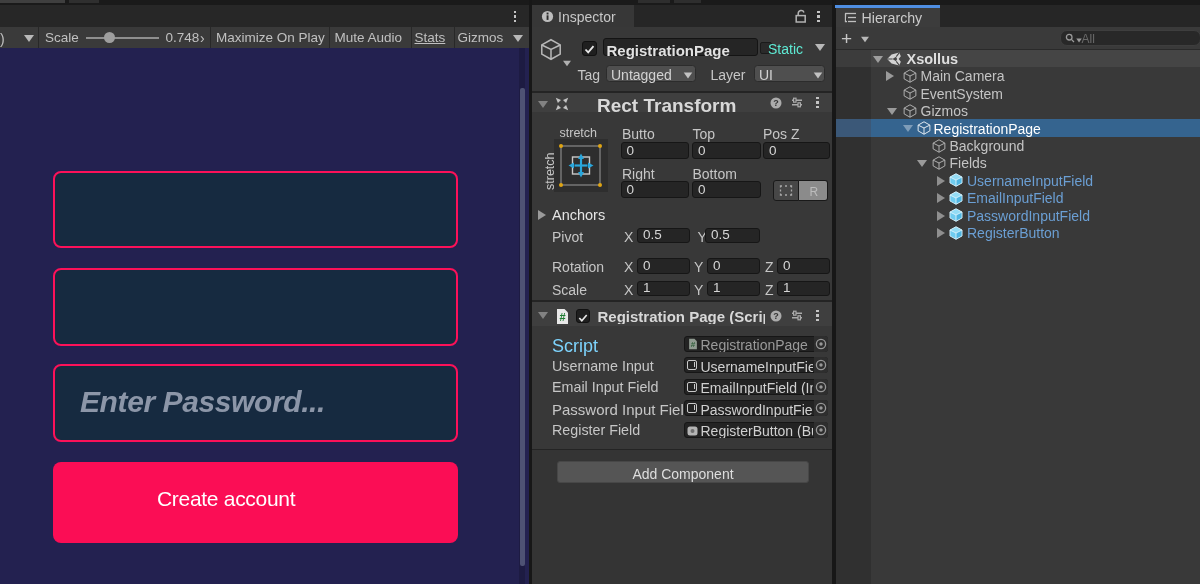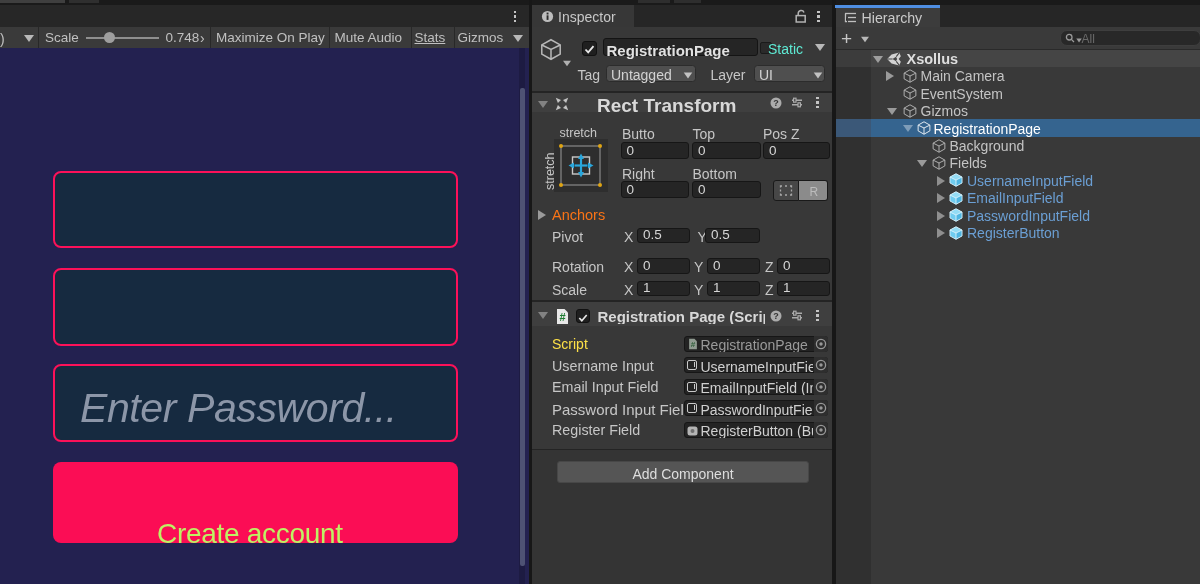--- a/index.html
+++ b/index.html
@@ -58,24 +58,24 @@
     </div>
 
     <div class="abs" id="gcontent" style="left:0;top:48px;width:529px;height:536px;background:#232150;">
 
       <div class="abs" style="left:519px;top:0;width:6px;height:536px;background:#1d1b42;"></div>
       <div class="abs" style="left:519.5px;top:40px;width:5px;height:478px;background:#4e5274;border-radius:2px;"></div>
 
       <div class="abs" style="left:53px;top:123px;width:405px;height:77px;background:#162a40;border:2px solid #fc1159;border-radius:8px;"></div>
       <div class="abs" style="left:53px;top:220px;width:405px;height:78px;background:#162a40;border:2px solid #fc1159;border-radius:8px;"></div>
       <div class="abs" style="left:53px;top:316px;width:405px;height:78px;background:#162a40;border:2px solid #fc1159;border-radius:8px;"></div>
-      <span class="abs" style="left:80px;top:337px;font-style:italic;font-size:41px;letter-spacing:-0.4px;color:#8c96a8;">Enter Password...</span>
+      <span class="abs" style="left:80px;top:337px;font-style:italic;font-size:30px;letter-spacing:-0.4px;color:#8c96a8;font-weight:bold;">Enter Password...</span>
 
       <div class="abs" style="left:53px;top:414px;width:405px;height:81px;background:#fb0d55;border-radius:8px;"></div>
-      <span class="abs" id="btntext" style="left:157px;top:438.5px;font-size:28px;letter-spacing:-0.3px;color:#bef264;margin-top:31px;">Create account</span>
+      <span class="abs" id="btntext" style="left:157px;top:438.5px;font-size:21px;letter-spacing:-0.3px;color:#ffffff;">Create account</span>
     </div>
   </div>
 
   <div class="abs" style="left:529px;top:0;width:3px;height:584px;background:#171717;"></div>
 
   <div class="abs" id="inspector" style="left:532px;top:0;width:300px;height:584px;background:#383838;">
 
     <div class="abs" style="left:0;top:0;width:300px;height:5px;background:#1a1a1a;"></div>
     <div class="abs" style="left:106px;top:0;width:32px;height:2.5px;background:#2e2e2e;"></div>
     <div class="abs" style="left:142px;top:0;width:27px;height:2.5px;background:#2e2e2e;"></div>
@@ -196,21 +196,21 @@
           <path d="M8 5 h-1.5 v1.5 M16 5 h1.5 v1.5 M8 14 h-1.5 v-1.5 M16 14 h1.5 v-1.5"></path>
           <path d="M11 5 h2 M11 14 h2 M6.5 8.5 v2 M17.5 8.5 v2"></path>
         </g>
       </svg>
     </div>
     <div class="abs" style="left:266.5px;top:179.5px;width:29.5px;height:21px;background:#8b8b8b;border:1px solid #191919;border-left:none;border-radius:0 3px 3px 0;">
       <span class="abs" style="left:11px;top:4px;font-size:12px;color:#bcbcbc;">R</span>
     </div>
 
     <div class="tri-r" style="left:6px;top:209.5px;border-left-color:#9a9a9a;"></div>
-    <span class="lbl" style="left:20px;top:207.5px;font-size:14.5px;color:#f97316;">Anchors</span>
+    <span class="lbl" style="left:20px;top:207.5px;font-size:14.5px;color:#e5e5e5;">Anchors</span>
     <span class="lbl" style="left:20px;top:229.5px;">Pivot</span>
     <span class="lbl" style="left:92px;top:229.5px;">X</span>
     <div class="ibox" style="left:105px;top:227.5px;width:53px;height:15.5px;">
         <span>0.5</span>
       </div>
     <span class="lbl" style="left:165.5px;top:229.5px;">Y</span>
     <div class="ibox" style="left:173px;top:227.5px;width:54.5px;height:15.5px;">
         <span>0.5</span>
       </div>
 
@@ -258,21 +258,21 @@
       <circle cx="6" cy="6" r="5.5" fill="#ababab"></circle>
       <text x="6" y="9" font-size="9" font-weight="bold" text-anchor="middle" fill="#333" font-family="Liberation Sans">?</text>
     </svg>
     <svg class="abs" style="left:259px;top:310px;" width="12" height="11" viewBox="0 0 12 11">
       <path d="M1 3.2 H11 M1 7.8 H11" stroke="#ababab" stroke-width="1.4"></path>
       <rect x="2.6" y="1.2" width="2.4" height="4" fill="#3f3f3f" stroke="#ababab" stroke-width="1.2"></rect>
       <rect x="7" y="5.8" width="2.4" height="4" fill="#3f3f3f" stroke="#ababab" stroke-width="1.2"></rect>
     </svg>
     <div class="vdots" style="left:284px;top:314px;"></div>
 
-    <span class="lbl" style="left:20px;top:337px;color:#fde047;font-size:14px;">Script</span>
+    <span class="lbl" style="left:20px;top:337px;color:#7dd3fc;font-size:18px;">Script</span>
     <div class="ibox" style="left:151.5px;top:335.5px;width:144.5px;height:16px;background:#232323;"></div>
     <div class="abs pick" style="top:335.5px;">
         <svg width="12" height="12" viewBox="0 0 12 12">
           <circle cx="6" cy="6" r="4.6" fill="none" stroke="#989898" stroke-width="1.3"></circle>
           <circle cx="6" cy="6" r="1.7" fill="#989898"></circle>
         </svg>
       </div>
     <svg class="abs" style="left:155.5px;top:337.5px;" width="10" height="12" viewBox="0 0 13 17">
         <path d="M1 1 H8.5 L12 4.5 V16 H1 Z" fill="#8f9a90"></path>
         <text x="6.5" y="13" font-size="11.5" font-weight="bold" text-anchor="middle" fill="#2e5e38" font-family="Liberation Sans">#</text>

